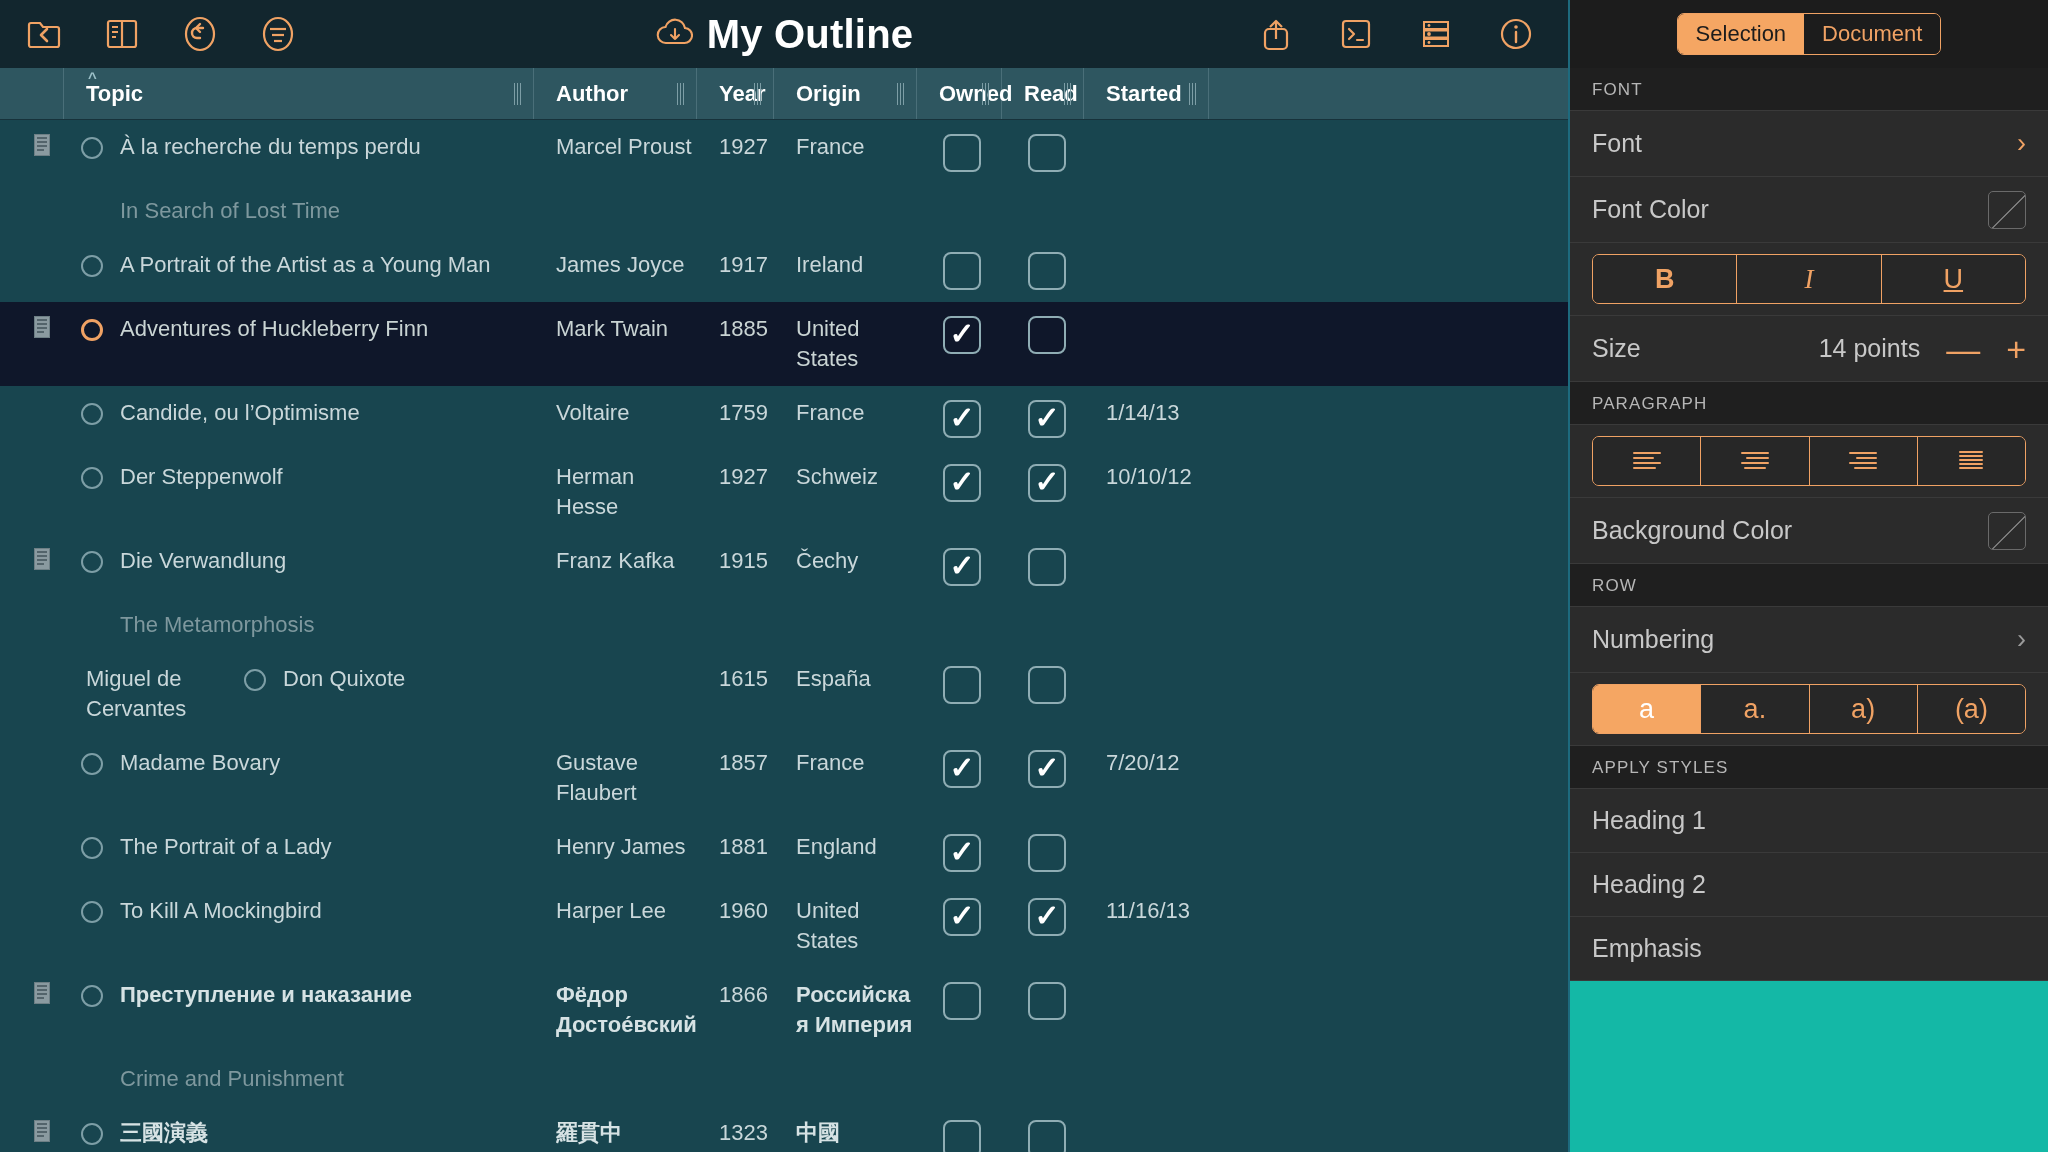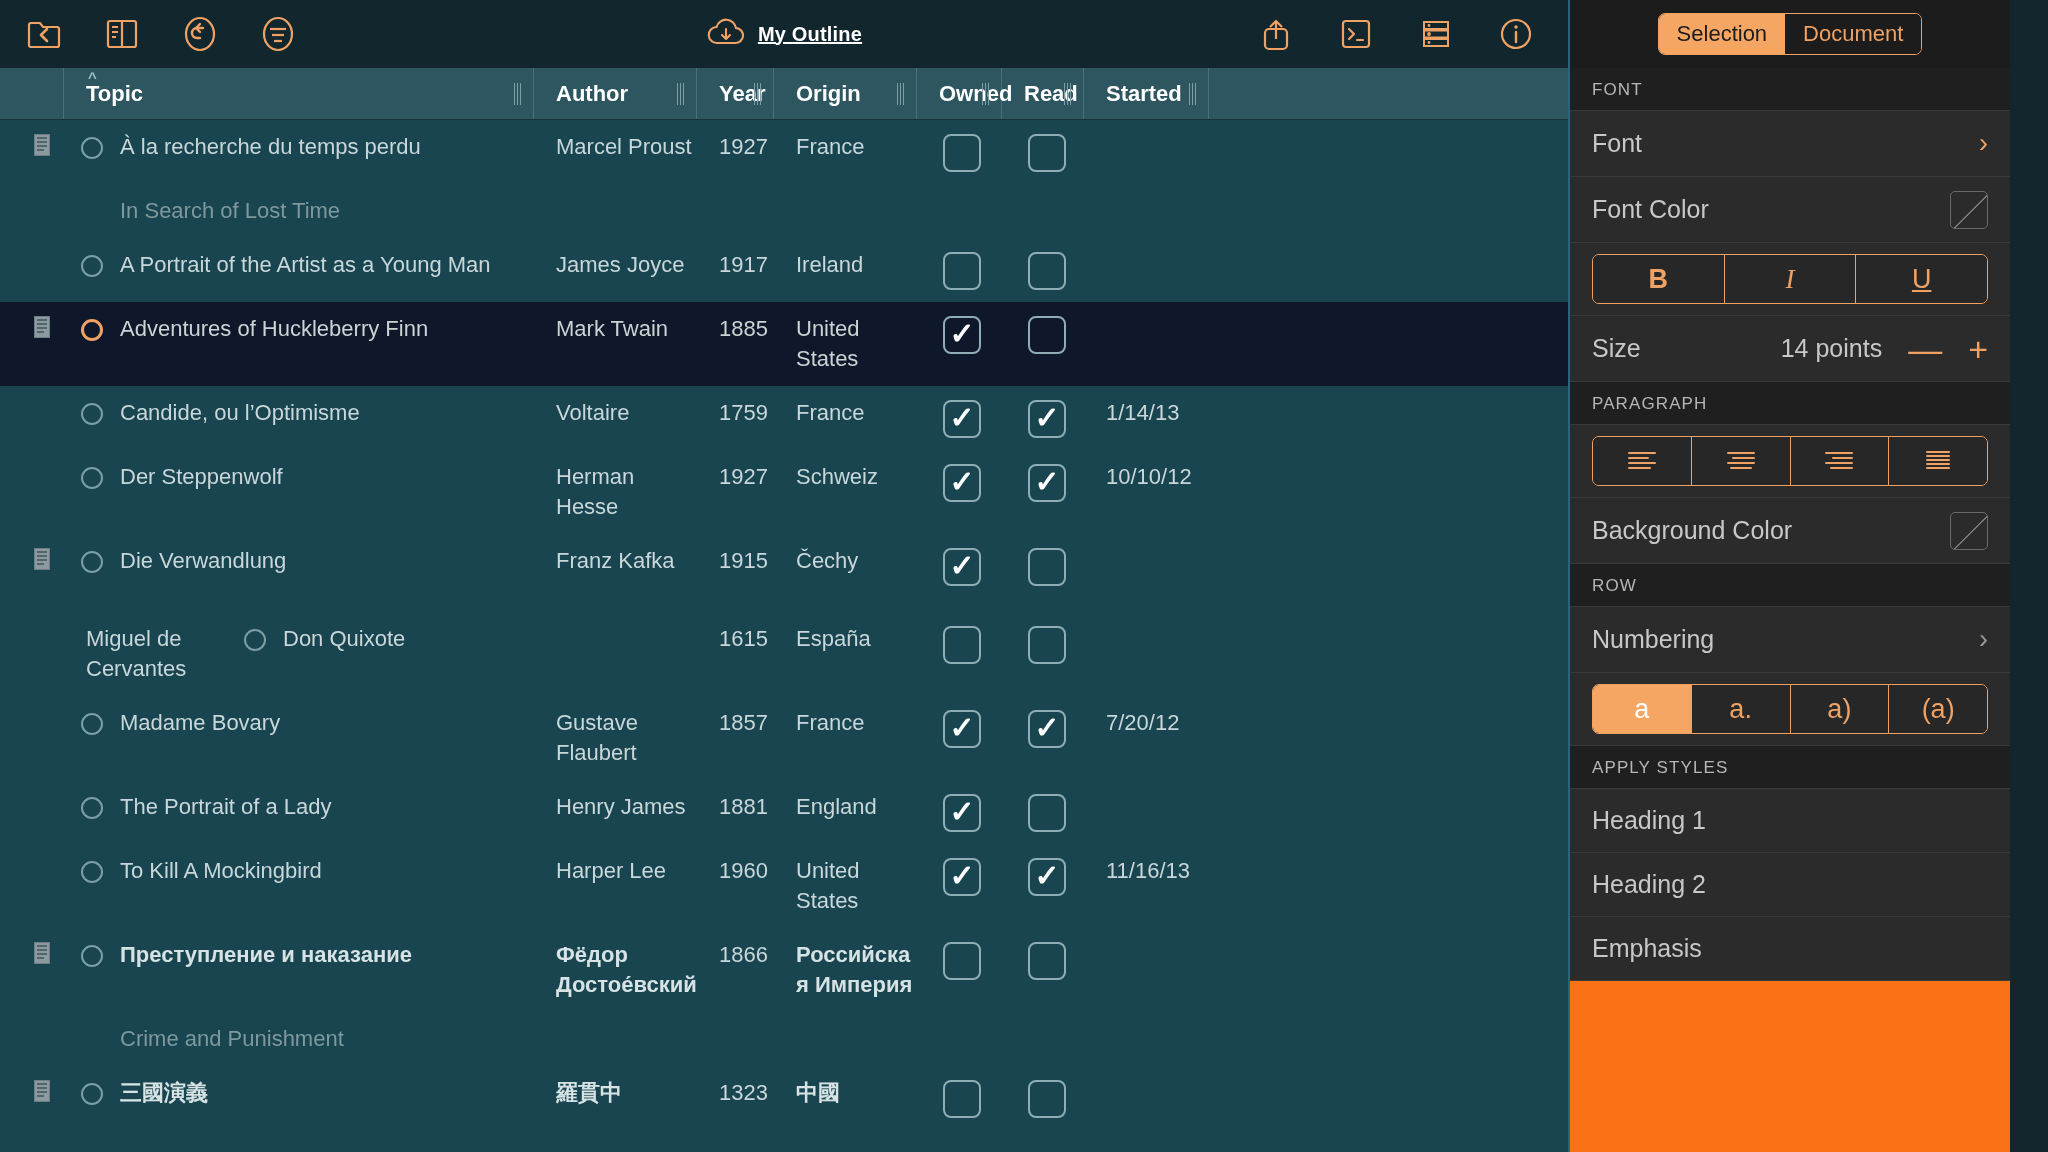--- a/index.html
+++ b/index.html
@@ -19,21 +19,21 @@
     position: relative; flex: 0 0 68px;
   }
   .tb-left { display: flex; align-items: center; gap: 34px; padding-left: 22px; }
   .tb-right { display: flex; align-items: center; gap: 36px; position: absolute; right: 30px; top: 0; height: 68px; }
   .tb-btn { width: 44px; height: 44px; display: flex; align-items: center; justify-content: center; cursor: pointer; }
   .tb-title {
     position: absolute; left: 0; right: 0; top: 0; height: 68px;
     display: flex; align-items: center; justify-content: center; gap: 14px;
     pointer-events: none;
   }
-  .tb-title .ttxt { color: #ffffff; font-size: 20px; font-weight: bold; letter-spacing: .2px; text-decoration: underline; }
+  .tb-title .ttxt { color: #ffffff; font-size: 40px; font-weight: bold; letter-spacing: .2px; }
 
   
   .thead {
     height: 52px; background: #2e5660; display: flex; flex: 0 0 52px;
     border-bottom: 1px solid #17323b; position: relative;
   }
   .thead .gutter { width: 64px; border-right: 1px solid #4a6f79; flex: 0 0 64px; }
   .th {
     position: relative; display: flex; align-items: center;
     color: #ffffff; font-size: 22px; font-weight: bold;
@@ -76,21 +76,21 @@
   .note-text { color: #7e989e; padding-left: 56px; }
   .note-icon { width: 16px; height: 22px; }
   .cb-cell { display: flex; align-items: flex-start; padding-top: 14px; padding-left: 26px; }
   .checkbox {
     width: 38px; height: 38px; border-radius: 8px; border: 2px solid #8fadb4;
     display: flex; align-items: center; justify-content: center; cursor: pointer;
   }
   .checkbox .tick { color: #ffffff; font-size: 30px; font-weight: bold; line-height: 1; margin-top: -3px; }
 
   
-  .inspector { width: 442px; height: 1152px; background: #f97316; border-left: 2px solid #1d6a7e; display: flex; flex-direction: column; }
+  .inspector { width: 480px; height: 1152px; background: #14b8a6; border-left: 2px solid #1d6a7e; display: flex; flex-direction: column; }
   .insp-top { height: 68px; background: #1c1c1c; display: flex; align-items: center; justify-content: center; flex: 0 0 68px; }
   .seg { display: flex; border: 1px solid #f0a264; border-radius: 7px; overflow: hidden; }
   .seg div { padding: 7px 18px; font-size: 22px; color: #f0a264; cursor: pointer; background: #1c1c1c; }
   .seg div.active { background: #f5a663; color: #1c1c1c; }
   .insp-subtitle {
     height: 62px; background: #1b4854; color: #b9c9cd; font-size: 21px;
     display: flex; align-items: center; justify-content: center; flex: 0 0 62px;
   }
   .sect-label {
     background: #1f1f1f; color: #b6b6b6; font-size: 17px; letter-spacing: 1.1px;
@@ -424,20 +424,23 @@
               <span class="tick">✓</span>
             </div>
           </div>
           <div class="cell col-read cb-cell">
             <div class="checkbox"></div>
           </div>
           <div class="cell col-started"></div>
         </div>
         <div class="row note">
           <div class="gutter"></div>
+          <div class="cell topic col-topic">
+            <span class="note-text">The Metamorphosis</span>
+          </div>
         </div>
         <div class="row">
           <div class="gutter"></div>
           <div class="cell col-author">Miguel de Cervantes</div>
           <div class="cell topic col-topic">
             <span class="handle-wrap">
               <span class="handle"></span>
             </span>
             <span class="topic-text">Don Quixote</span>
           </div>

